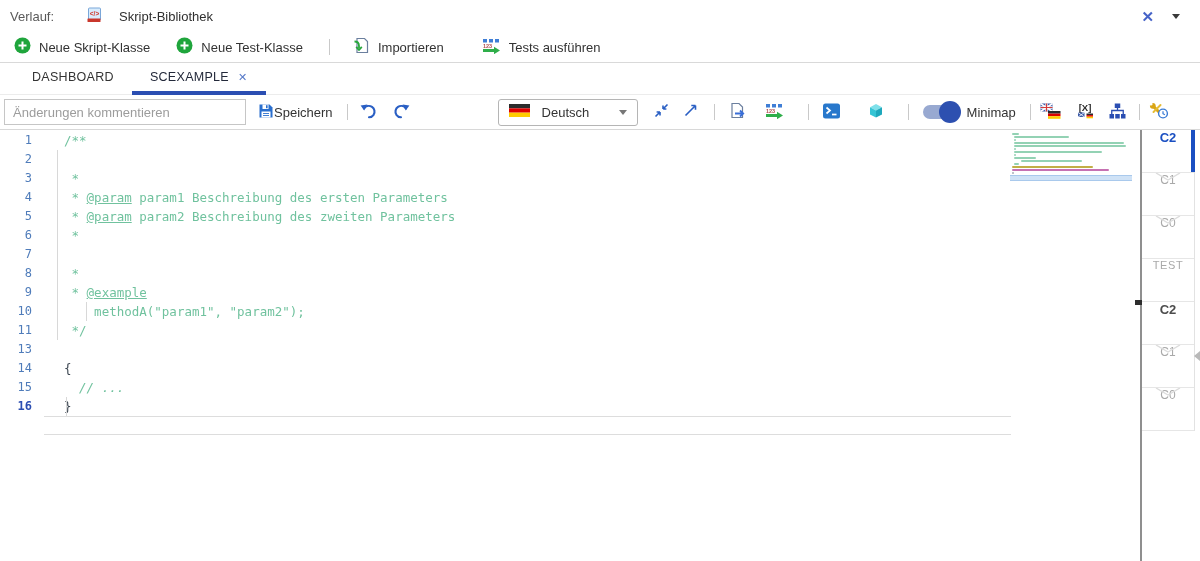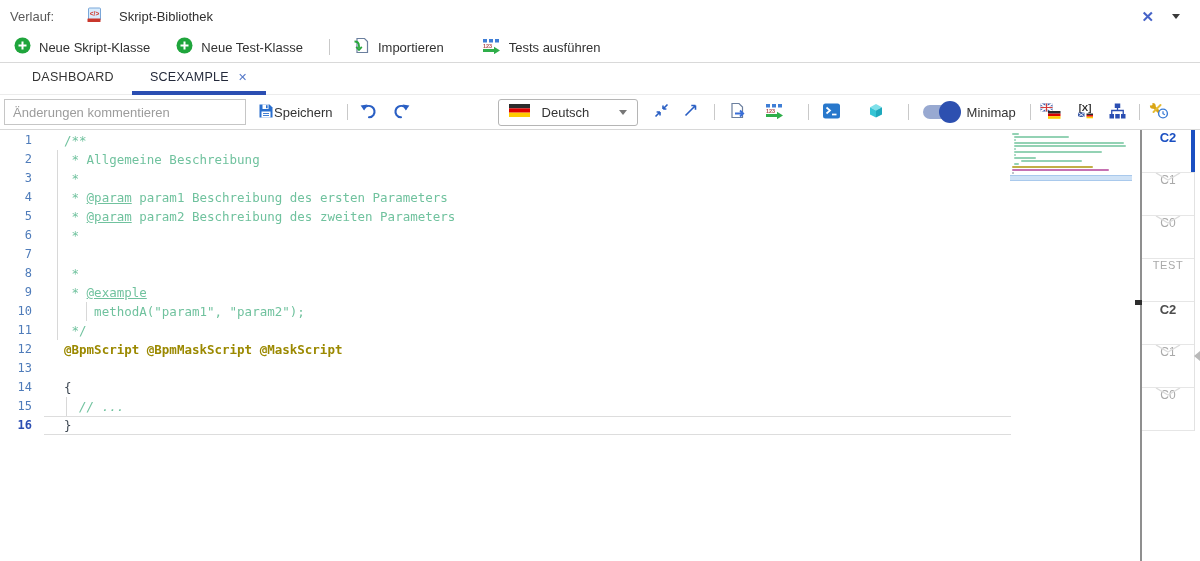--- a/index.html
+++ b/index.html
@@ -295,31 +295,30 @@
         <circle cx="14" cy="11.5" r="4.4" fill="#fff" stroke="#3a7bd5" stroke-width="1.4"></circle>
         <path d="M14 9.2v2.5l1.9 1.1" stroke="#3a7bd5" stroke-width="1.2" fill="none"></path>
           </svg></span>
     </span>
   </div>
 
   <div class="main">
     <div class="editor">
       <div>
           <div class="line"><span class="num">1</span><span class="code"><span class="tok-c">/**</span></span></div>
-          <div class="line"><span class="num">2</span><span class="code"><span class="tok-c"> * Allgemeine Beschreibung</span></span></div>
+          <div class="line"><span class="num">2</span></div>
           <div class="line"><span class="num">3</span><span class="code"><span class="tok-c"> *</span></span></div>
           <div class="line"><span class="num">4</span><span class="code"><span class="tok-c"> * </span><span class="tok-t">@param</span><span class="tok-c"> param1 Beschreibung des ersten Parameters</span></span></div>
           <div class="line"><span class="num">5</span><span class="code"><span class="tok-c"> * </span><span class="tok-t">@param</span><span class="tok-c"> param2 Beschreibung des zweiten Parameters</span></span></div>
           <div class="line"><span class="num">6</span><span class="code"><span class="tok-c"> *</span></span></div>
           <div class="line"><span class="num">7</span></div>
           <div class="line"><span class="num">8</span><span class="code"><span class="tok-c"> *</span></span></div>
           <div class="line"><span class="num">9</span><span class="code"><span class="tok-c"> * </span><span class="tok-t">@example</span></span></div>
           <div class="line"><span class="num">10</span><span class="code"><span class="tok-c">    methodA("param1", "param2");</span></span></div>
           <div class="line"><span class="num">11</span><span class="code"><span class="tok-c"> */</span></span></div>
-          <div class="line"><span class="num">12</span><span class="code"><span class="tok-a">@BpmScript @BpmMaskScript @MaskScript</span></span></div>
           <div class="line"><span class="num">13</span></div>
           <div class="line"><span class="num">14</span><span class="code"><span class="tok-p">{</span></span></div>
           <div class="line"><span class="num">15</span><span class="code"><span class="tok-ci">  // ...</span></span></div>
           <div class="line"><span class="num num-active">16</span><span class="code"><span class="tok-p">}</span></span></div>
         </div>
       <div class="guide guide-a"></div>
       <div class="guide guide-b"></div>
       <div class="guide guide-c"></div>
       <div class="current-line"></div>
       <div class="minimap">

